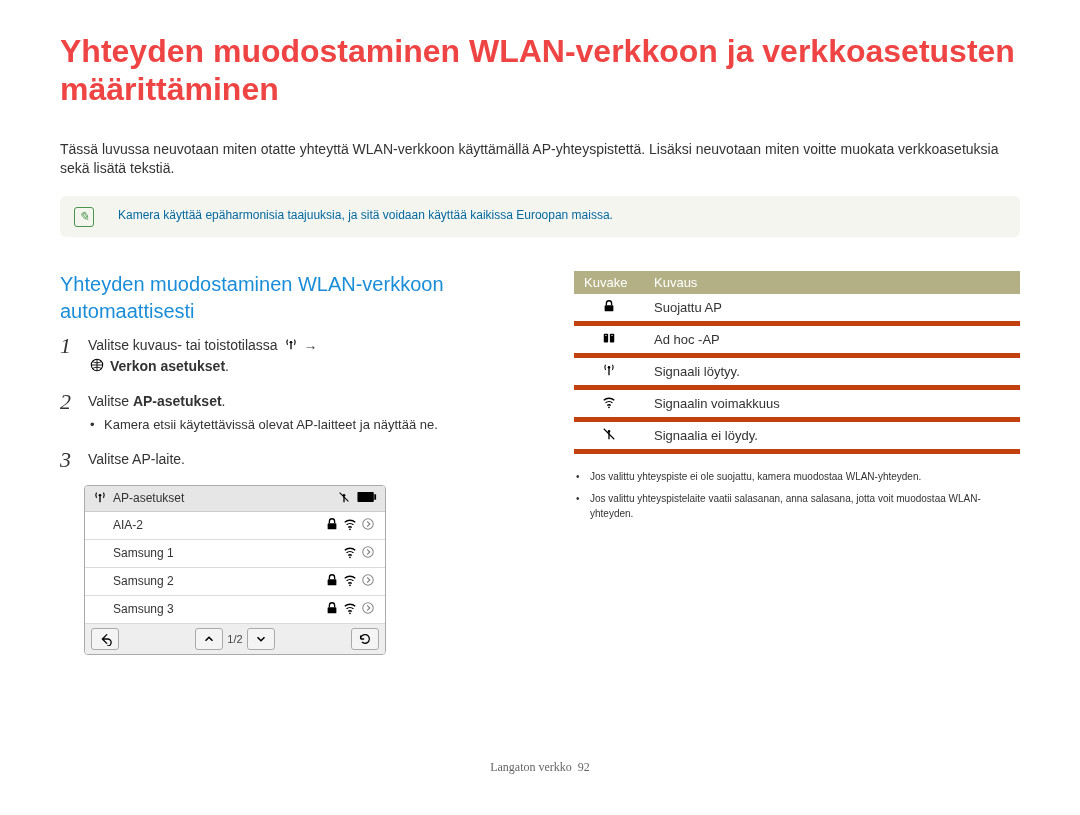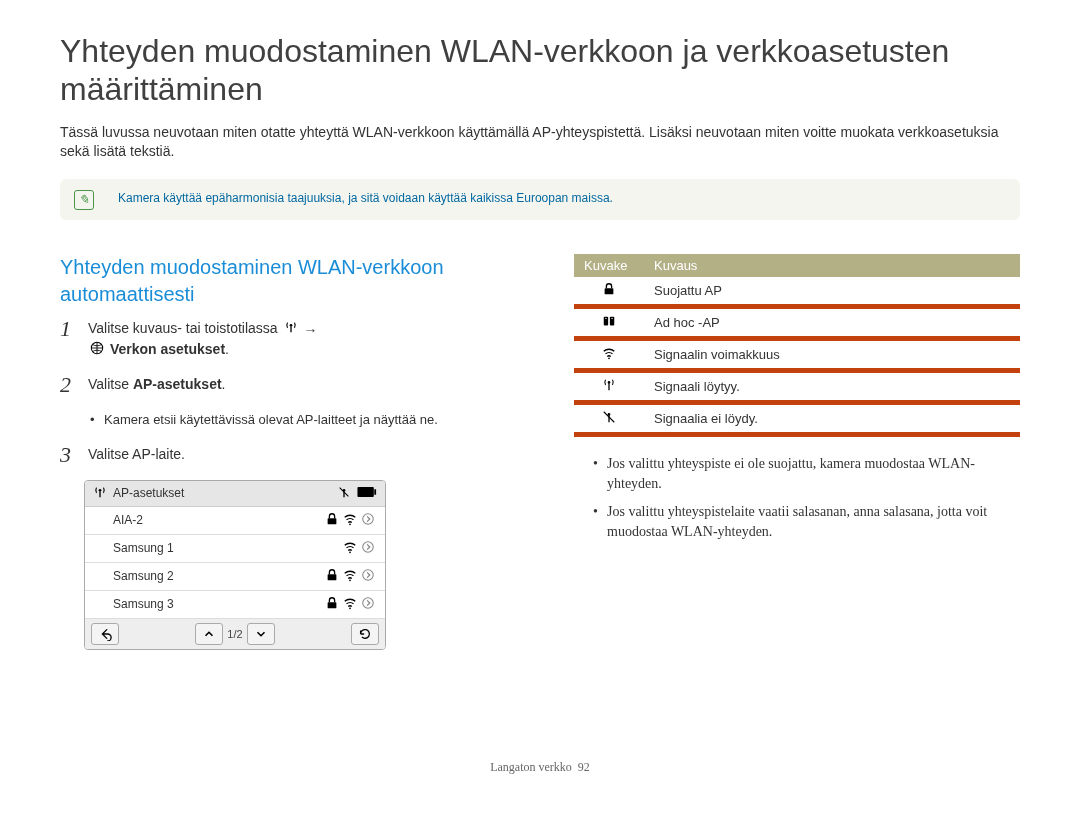--- a/index.html
+++ b/index.html
@@ -9,25 +9,25 @@
     font-family: Arial, Helvetica, sans-serif;
     color: #333;
     width: 1080px;
     height: 815px;
     box-sizing: border-box;
   }
   .page {
     padding: 32px 60px 0 60px;
   }
   .title {
-    color: #404040;
+    color: #ef4444;
     font-size: 32px;
-    font-weight: 400;
+    font-weight: 700;
     line-height: 1.2;
-    margin: 0 0 14px 0;
+    margin: 0 0 31px 0;
   }
   .intro {
     font-size: 14px;
     line-height: 1.35;
     margin: 0 0 18px 0;
   }
   .notebox {
     background: #f5f5f0;
     border-radius: 6px;
     padding: 10px 14px 10px 14px;
@@ -93,21 +93,21 @@
     font-size: 14px;
     line-height: 1.45;
   }
   .step-body .inline-icon {
     display: inline-block;
     vertical-align: middle;
     margin: 0 2px;
   }
   .step-body b { font-weight: 700; }
   .sub-bullet {
-    margin: 16px 0 0 0;
+    margin: 4px 0 0 0;
     padding-left: 16px;
     position: relative;
     font-size: 13px;
   }
   .sub-bullet::before {
     content: "•";
     position: absolute;
     left: 2px;
     top: 0;
   }
@@ -193,24 +193,23 @@
     padding: 5px 10px;
     border-bottom: 5px solid #c2410c;
   }
   table.icon-table td.iconcell {
     width: 50px;
     text-align: center;
   }
   .bullets {
     list-style: none;
     padding: 0;
-    margin: 17px;
-    font-size: 14px;
+    margin: 0;
+    font-size: 10px;
     line-height: 1.45;
-    font-family: Liberation Serif, serif;
   }
   .bullets li {
     position: relative;
     padding-left: 16px;
     margin-bottom: 8px;
   }
   .bullets li::before {
     content: "•";
     position: absolute;
     left: 2px;
@@ -427,32 +426,32 @@
           <td class="iconcell"><span><svg class="ic" viewBox="0 0 16 16">
                     <rect x="2" y="3" width="5" height="10" rx="1" fill="#000"></rect>
                     <rect x="9" y="3" width="5" height="10" rx="1" fill="#000"></rect>
                     <circle cx="4.5" cy="5" r="0.7" fill="#fff"></circle>
                     <circle cx="11.5" cy="5" r="0.7" fill="#fff"></circle>
                   </svg></span></td>
           <td>Ad hoc -AP</td>
         </tr>
         <tr>
           <td class="iconcell"><span><svg class="ic" viewBox="0 0 16 16">
-                    <path d="M2 6a9 9 0 0 1 12 0M4 9a6 6 0 0 1 8 0M6 12a3 3 0 0 1 4 0" stroke="#000" stroke-width="1.5" fill="none"></path>
-                    <circle cx="8" cy="14" r="1" fill="#000"></circle>
-                  </svg></span></td>
-          <td>Signaalin voimakkuus</td>
-        </tr>
-        <tr>
-          <td class="iconcell"><span><svg class="ic" viewBox="0 0 16 16">
                     <circle cx="8" cy="5" r="1.5" fill="#000"></circle>
                     <path d="M8 6v8" stroke="#000" stroke-width="1.5"></path>
                     <path d="M4 2a6 6 0 0 0 0 6M12 2a6 6 0 0 1 0 6" stroke="#000" stroke-width="1.2" fill="none"></path>
                   </svg></span></td>
           <td>Signaali löytyy.</td>
+        </tr>
+        <tr>
+          <td class="iconcell"><span><svg class="ic" viewBox="0 0 16 16">
+                    <path d="M2 6a9 9 0 0 1 12 0M4 9a6 6 0 0 1 8 0M6 12a3 3 0 0 1 4 0" stroke="#000" stroke-width="1.5" fill="none"></path>
+                    <circle cx="8" cy="14" r="1" fill="#000"></circle>
+                  </svg></span></td>
+          <td>Signaalin voimakkuus</td>
         </tr>
         <tr>
           <td class="iconcell"><span><svg class="ic" viewBox="0 0 16 16">
                     <circle cx="8" cy="5" r="1.5" fill="#000"></circle>
                     <path d="M8 6v8" stroke="#000" stroke-width="1.5"></path>
                     <path d="M2 2l12 12" stroke="#000" stroke-width="1.3"></path>
                   </svg></span></td>
           <td>Signaalia ei löydy.</td>
         </tr>
       </tbody>

